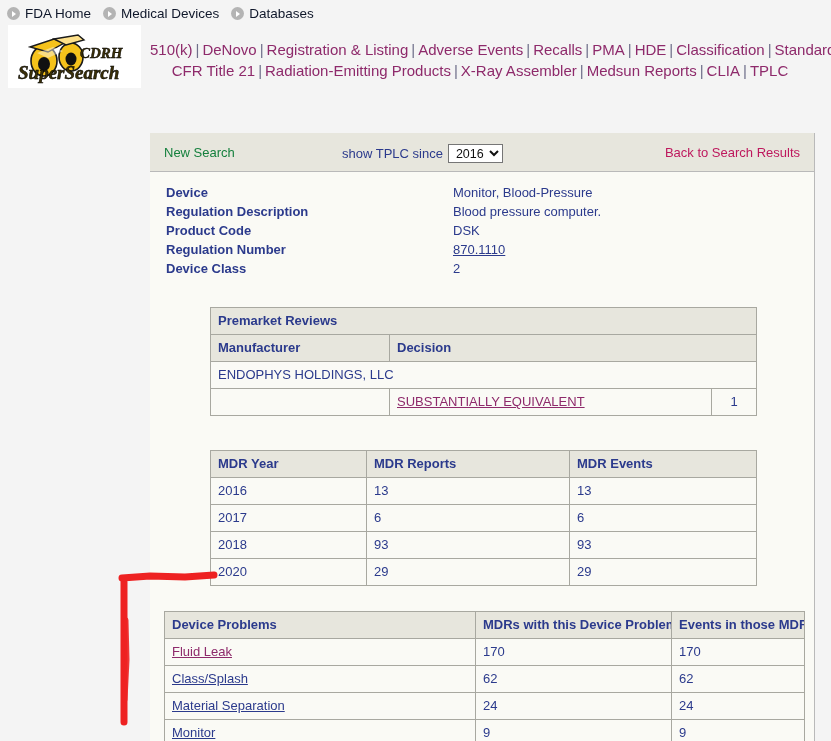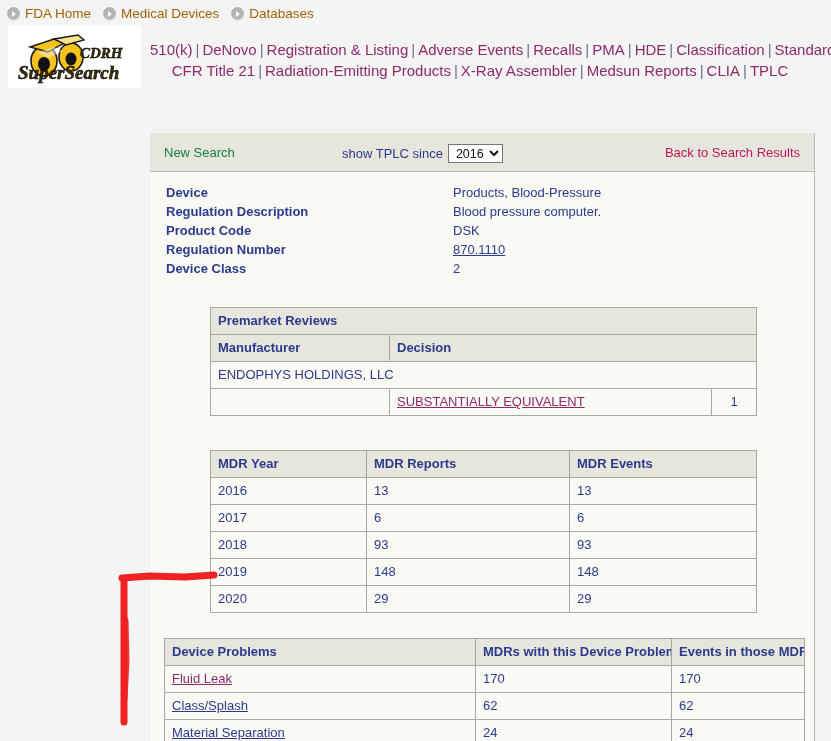--- a/index.html
+++ b/index.html
@@ -50,21 +50,21 @@
   .crumb-icon::after {
     content: "";
     position: absolute;
     left: 5px;
     top: 3.5px;
     border-left: 4px solid #ffffff;
     border-top: 3px solid transparent;
     border-bottom: 3px solid transparent;
   }
   .crumb-link {
-    color: #a16207;
+    color: #0f172a;
     text-decoration: none;
     margin-right: 7px;
     white-space: nowrap;
   }
 
   
   #brand-row {
     position: relative;
     height: 68px;
     margin-top: 4px;
@@ -311,21 +311,21 @@
         </select>
       </div>
       <a id="back-to-results" href="#">Back to Search Results</a>
     </div>
 
     <div id="device-info">
       <table>
         <tbody>
           <tr>
             <td class="di-label">Device</td>
-            <td class="di-value">Products, Blood-Pressure</td>
+            <td class="di-value">Monitor, Blood-Pressure</td>
           </tr>
           <tr>
             <td class="di-label">Regulation Description</td>
             <td class="di-value">Blood pressure computer.</td>
           </tr>
           <tr>
             <td class="di-label">Product Code</td>
             <td class="di-value">DSK</td>
           </tr>
           <tr>
@@ -388,25 +388,20 @@
           <td class="body-cell">2017</td>
           <td class="body-cell">6</td>
           <td class="body-cell">6</td>
         </tr>
         <tr>
           <td class="body-cell">2018</td>
           <td class="body-cell">93</td>
           <td class="body-cell">93</td>
         </tr>
         <tr>
-          <td class="body-cell">2019</td>
-          <td class="body-cell">148</td>
-          <td class="body-cell">148</td>
-        </tr>
-        <tr>
           <td class="body-cell">2020</td>
           <td class="body-cell">29</td>
           <td class="body-cell">29</td>
         </tr>
       </tbody>
     </table>
 
     <table class="dtable" id="problems-table">
       <colgroup>
           <col style="width:311px">

